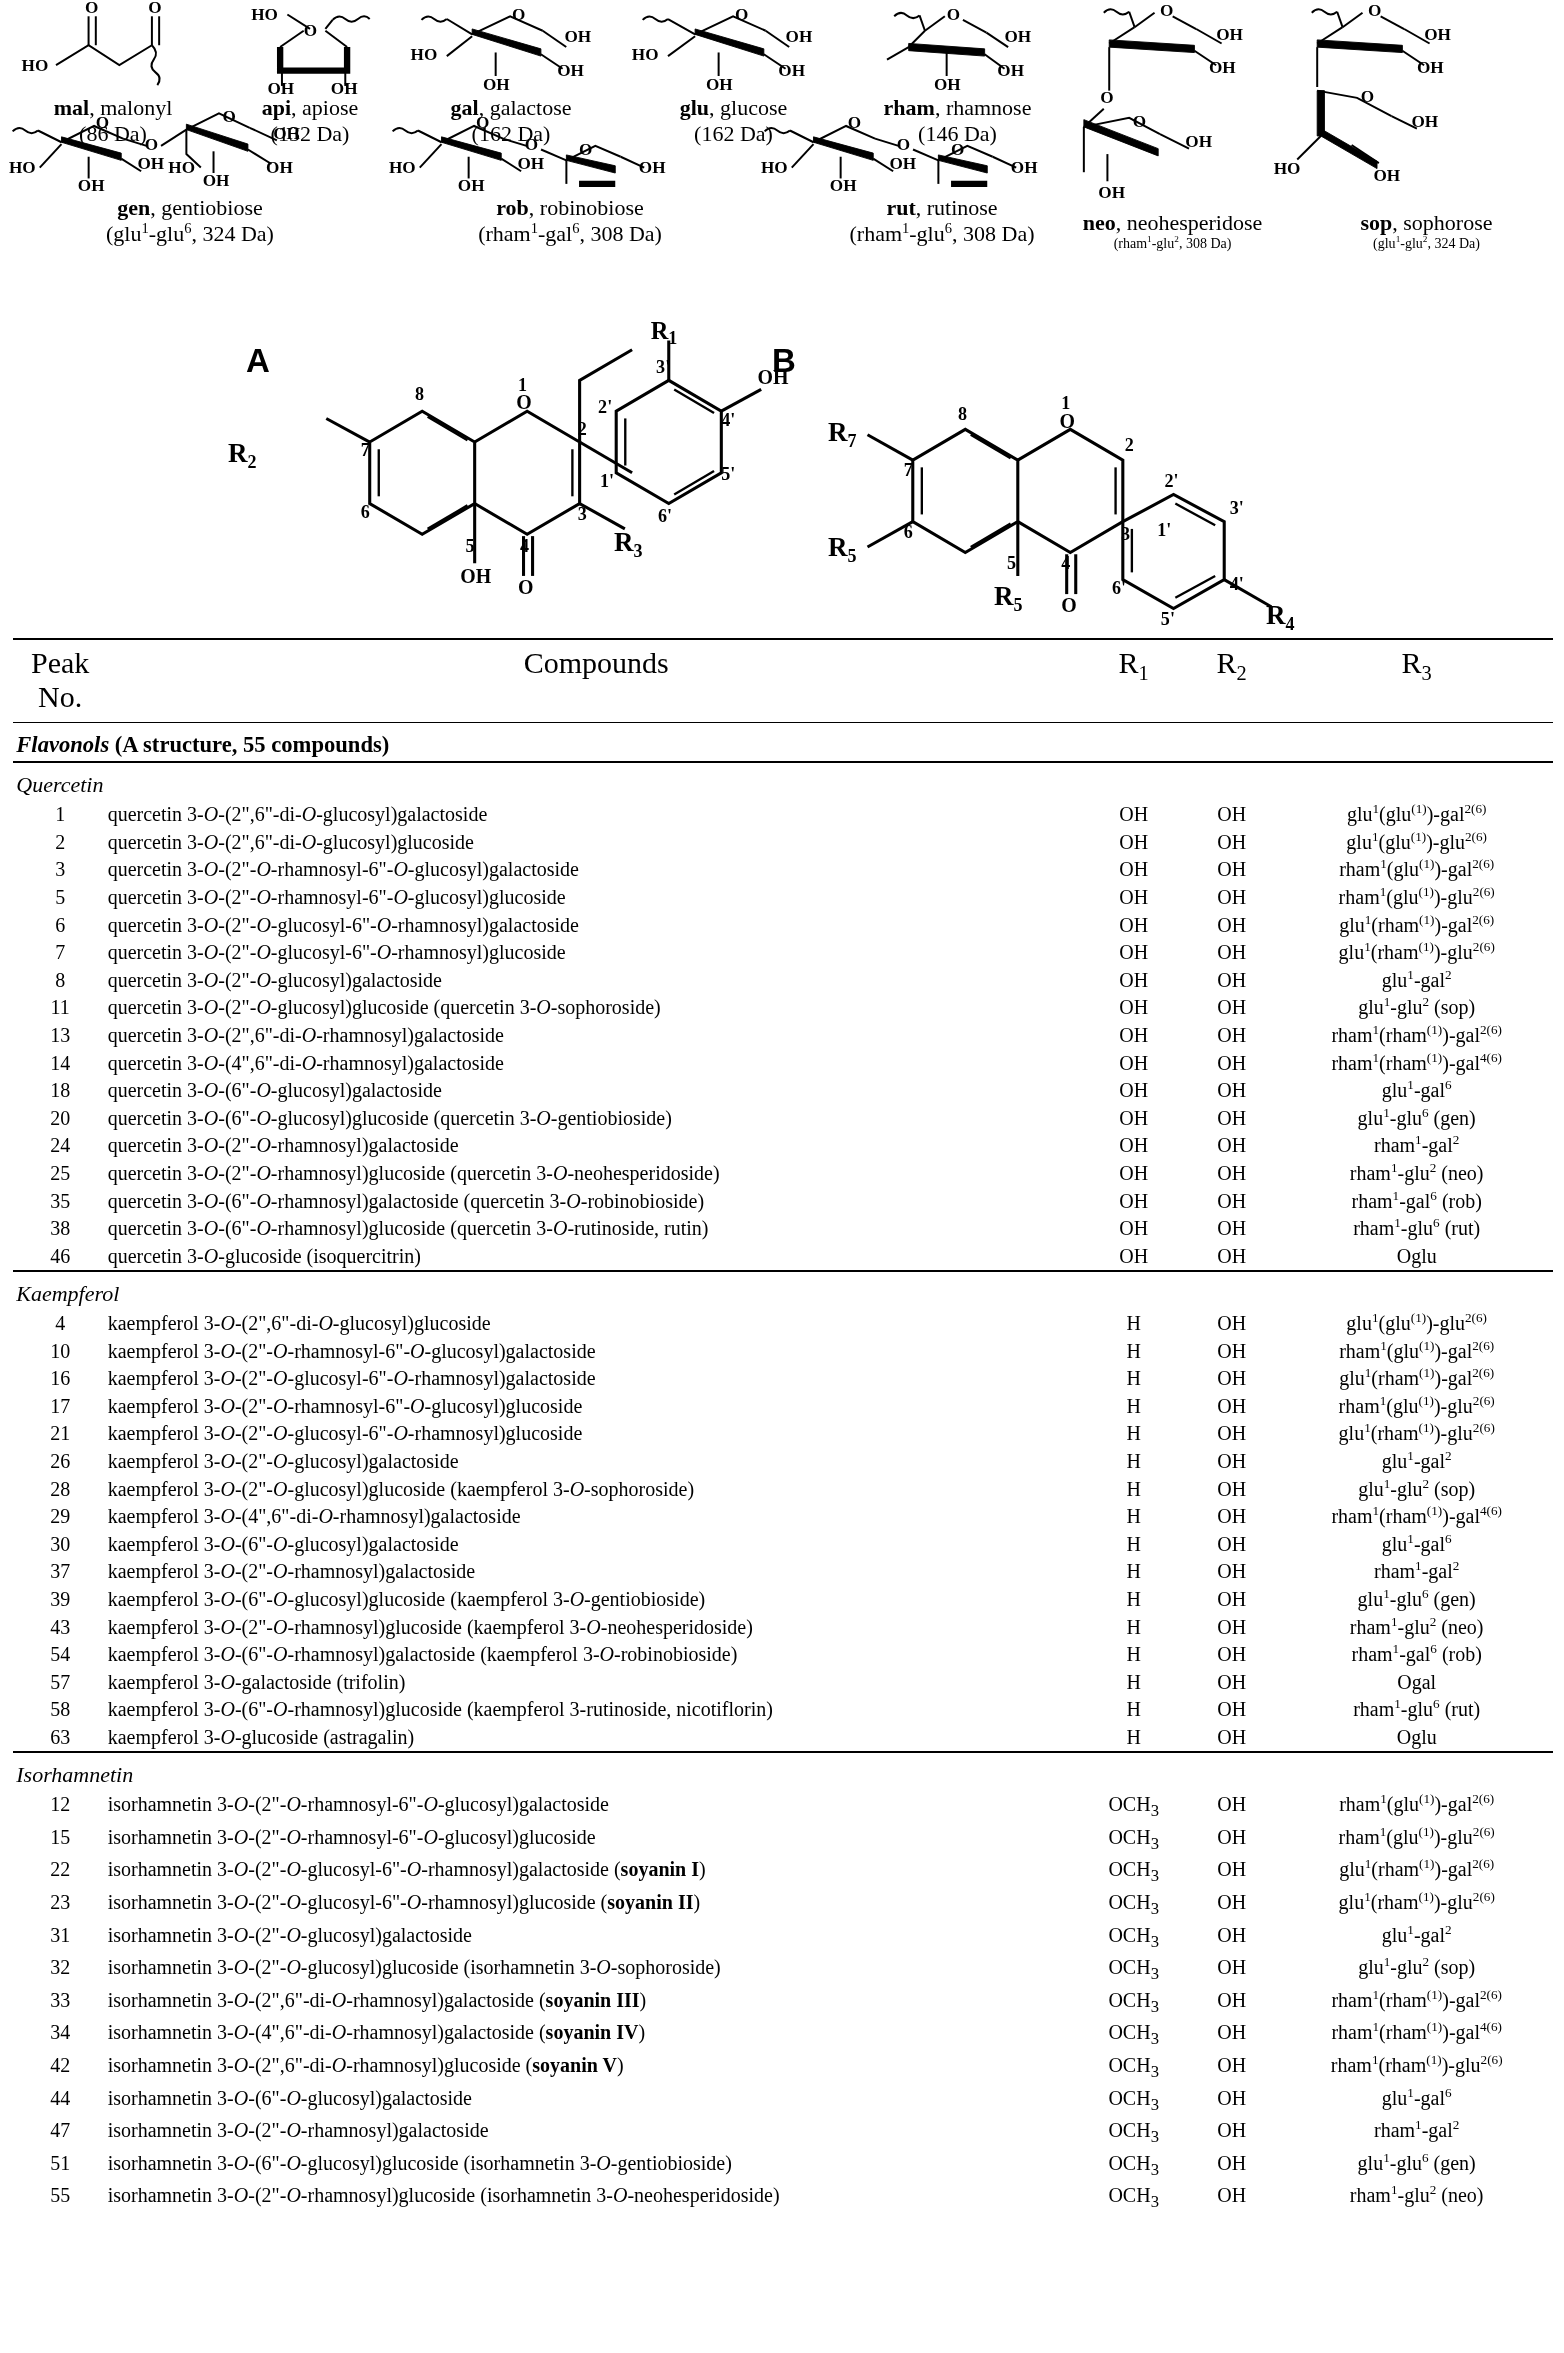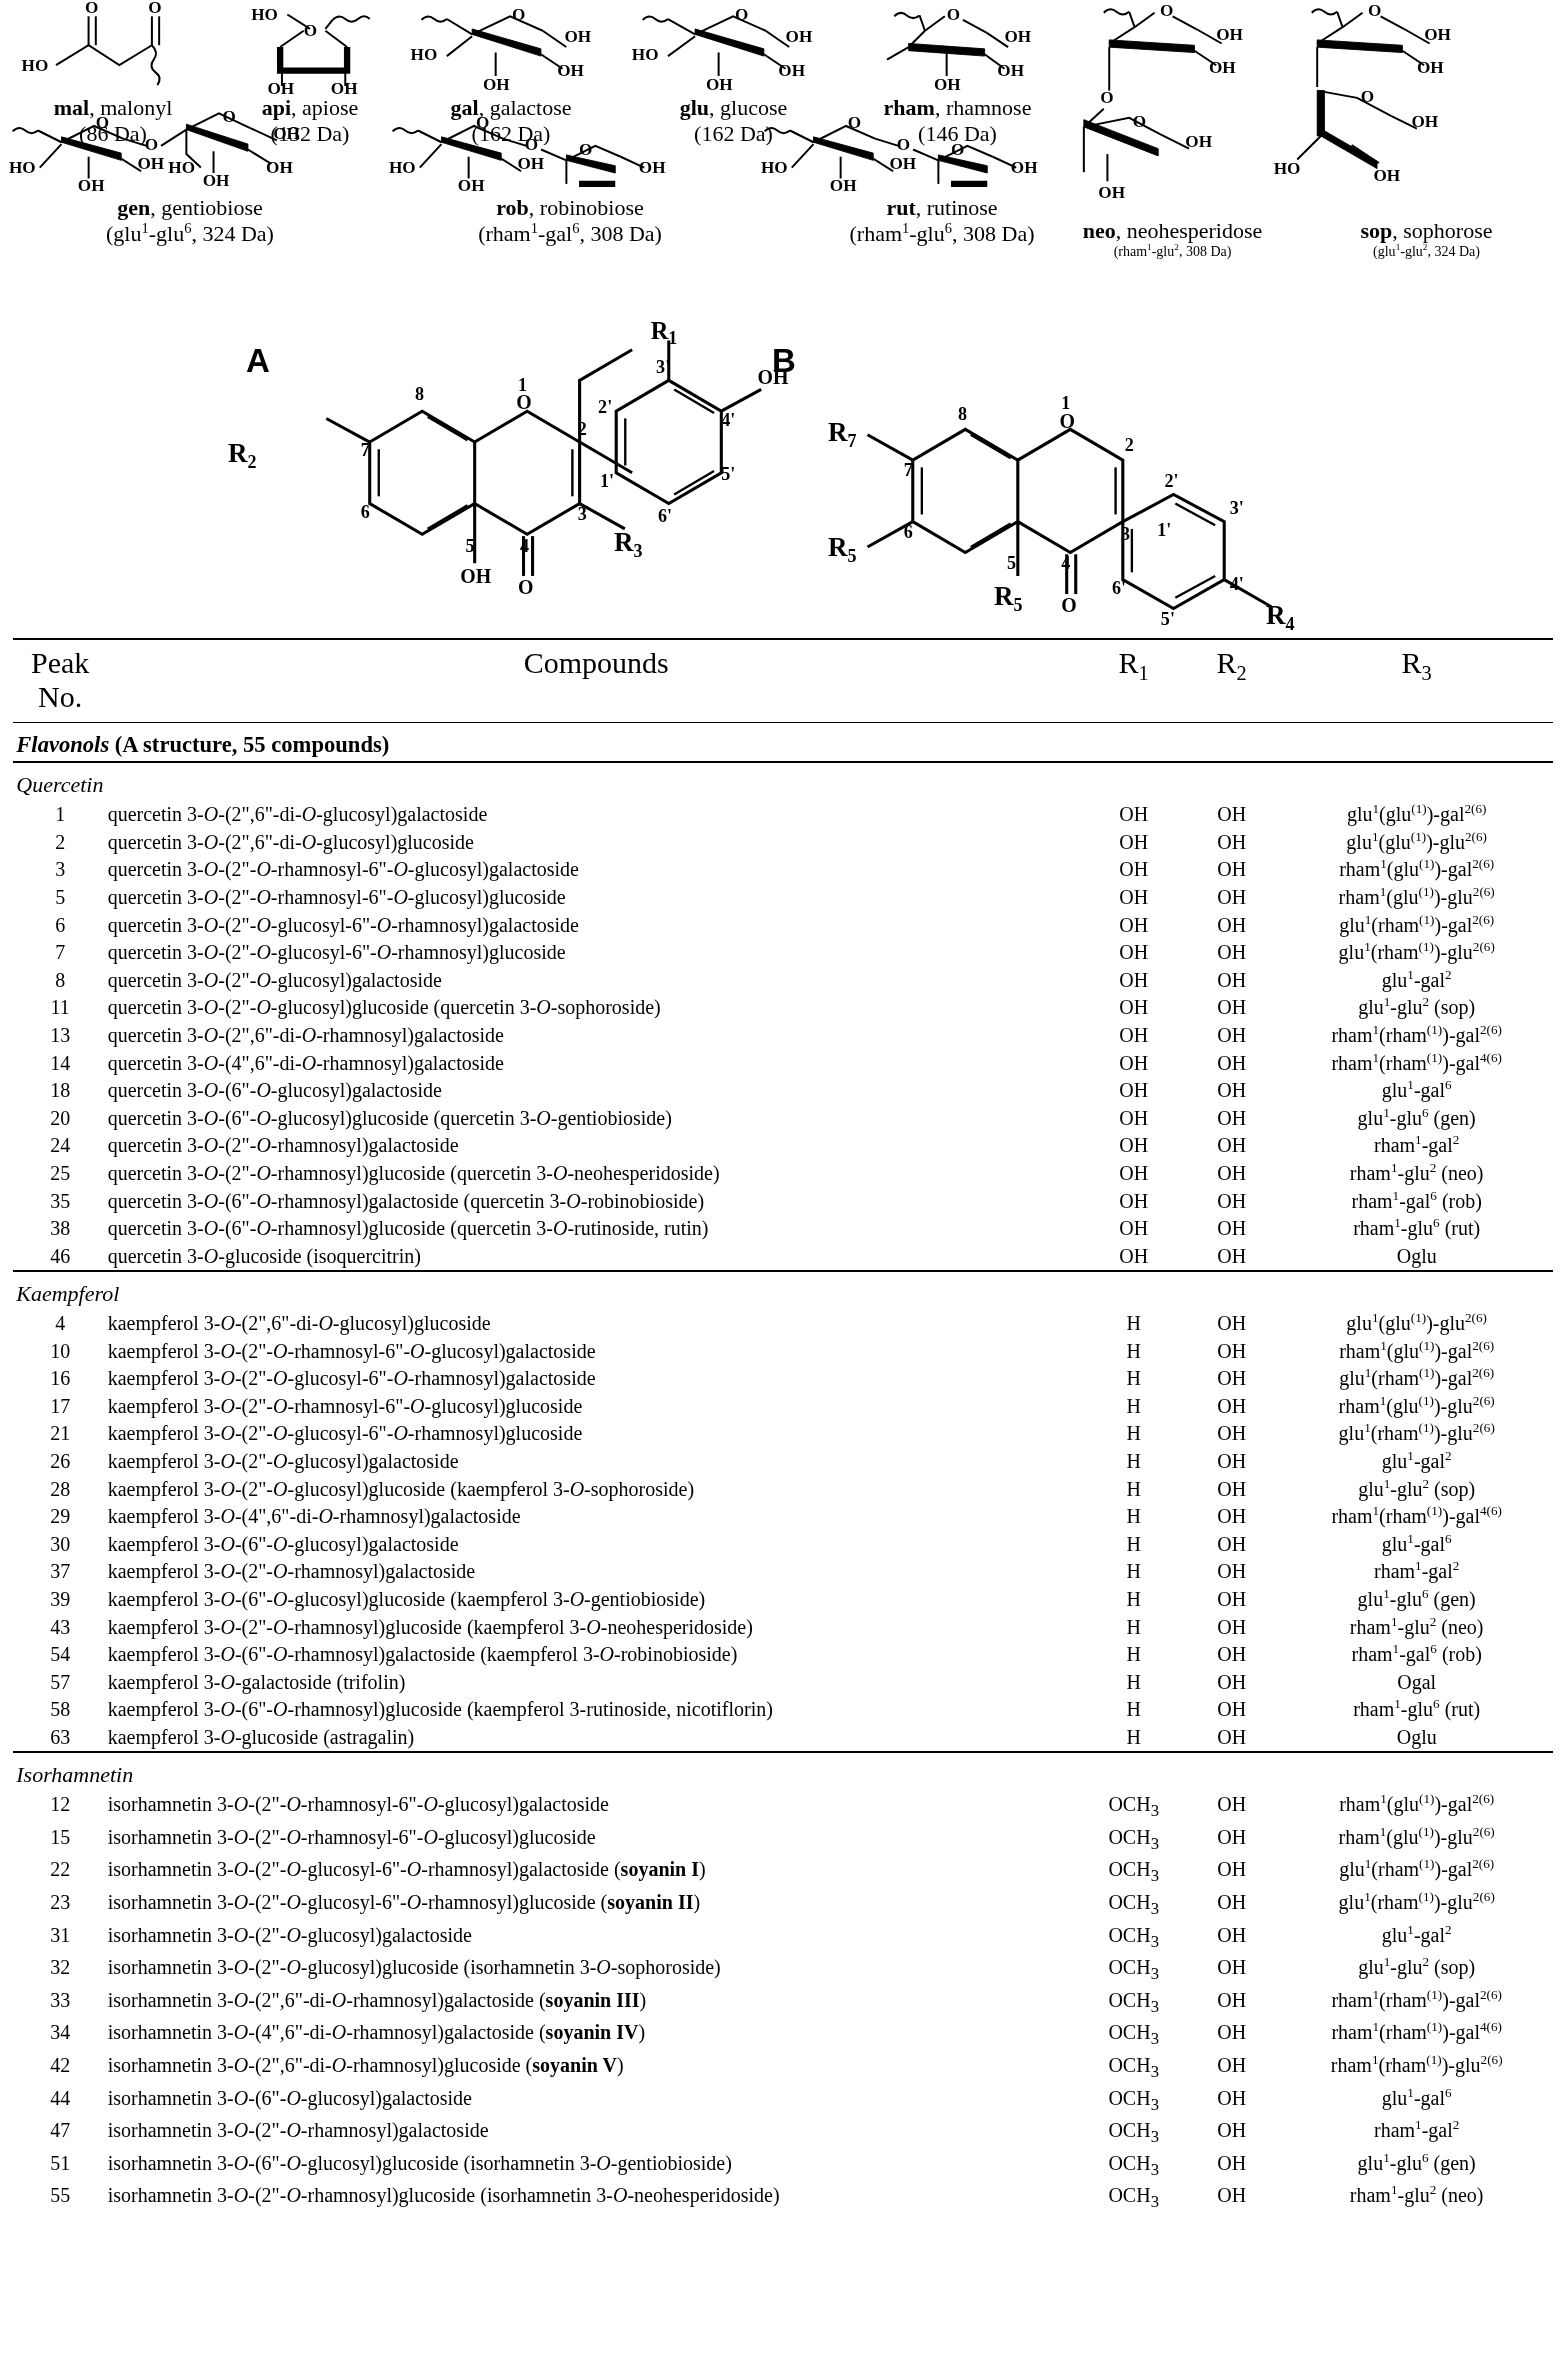--- a/index.html
+++ b/index.html
@@ -7,21 +7,21 @@
   .page{width:1564px;position:relative;}
 
   
   .sugar-panel{position:relative;width:1564px;height:326px;}
   .sug{position:absolute;text-align:center;}
   .sug .struct{height:95px;display:flex;align-items:flex-end;justify-content:center;}
   .sug .nm{font-size:22px;line-height:1.15;white-space:nowrap;}
   .sug .nm b{font-weight:bold;}
   .sug .da{font-size:22px;line-height:1.25;white-space:nowrap;}
 
-  .sugar-pair{position:absolute;text-align:center;margin-top:8px;}
+  .sugar-pair{position:absolute;text-align:center;}
   .sugar-pair .nm{font-size:22px;white-space:nowrap;}
   .sugar-pair .da{font-size:14px;white-space:nowrap;}
 
   svg{display:block;overflow:visible;}
   .bk{fill:none;stroke:#000;stroke-width:2.2;}
   .bkb{fill:none;stroke:#000;stroke-width:7;}
   .wedge{fill:#000;stroke:#000;stroke-width:1;}
   .atxt{font-family:"Liberation Serif",serif;font-size:19px;font-weight:bold;}
 
   

